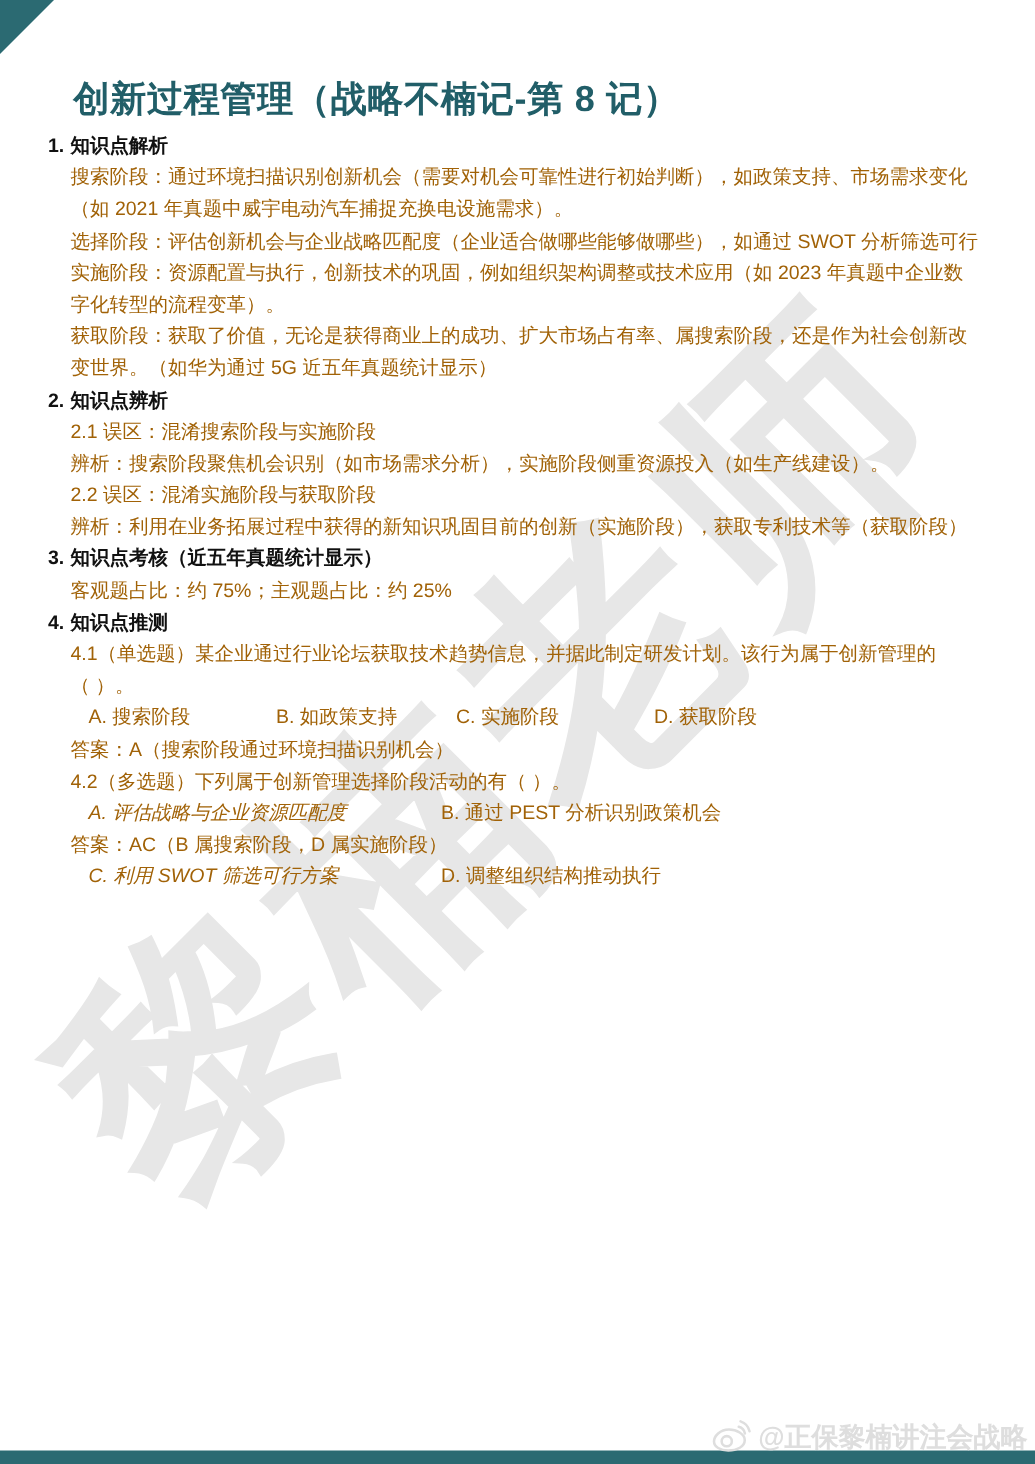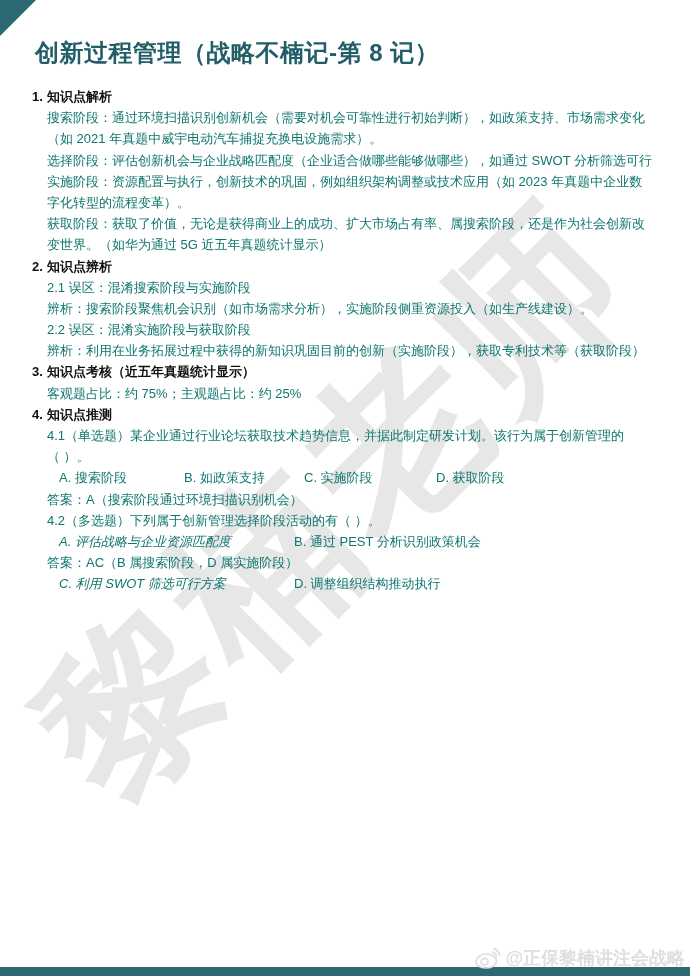--- a/index.html
+++ b/index.html
@@ -10,54 +10,54 @@
     overflow:hidden;
     font-family:"Liberation Sans","DejaVu Sans",sans-serif;
   }
   .corner-triangle{
     position:absolute;top:0;left:0;
     width:0;height:0;
     border-top:36px solid #2b6a72;
     border-right:36px solid transparent;
   }
   .title{
-    position:absolute;left:35px;top:38px;margin:0;
+    position:absolute;left:35px;top:38px;margin:14px;
     font-size:24px;line-height:30px;font-weight:700;
     color:#215e68;white-space:nowrap;letter-spacing:0.5px;
   }
   .diagonal-watermark{
     position:absolute;left:335px;top:505px;
     transform:translate(-50%,-50%) rotate(-45deg);
     font-size:178px;font-weight:700;letter-spacing:8px;
     color:#e7e7e7;white-space:nowrap;
     pointer-events:none;z-index:0;
   }
   .sections{
     position:absolute;left:47px;top:86px;right:24px;
     z-index:1;
   }
   .row{
     position:relative;
     height:21.2px;line-height:21.2px;
-    font-size:13px;font-weight:500;color:#0f766e;
+    font-size:13px;font-weight:500;color:#a16207;
     white-space:nowrap;
   }
   .heading-row{font-weight:700;color:#111;}
   .sec-num{
     position:absolute;left:-15px;top:0;
     font-weight:700;
   }
   .opts span{display:inline-block;margin-left:12px;}
   .opts-4 span:nth-child(1){width:113px;}
   .opts-4 span:nth-child(2){width:108px;}
   .opts-4 span:nth-child(3){width:120px;}
   .opts-2 span:nth-child(1){width:223px;font-style:italic;}
   .credit{
     position:absolute;right:5px;bottom:6px;
-    display:flex;align-items:flex-end;gap:4px;
+    display:flex;align-items:flex-start;gap:4px;
     color:#dedede;font-size:18px;font-weight:600;
     white-space:nowrap;z-index:2;
   }
   .credit svg{display:block;}
   .bottom-bar{
     position:absolute;left:0;right:0;bottom:0;
     height:9px;background:#2b6a72;z-index:1;
   }
 </style>
 </head>

